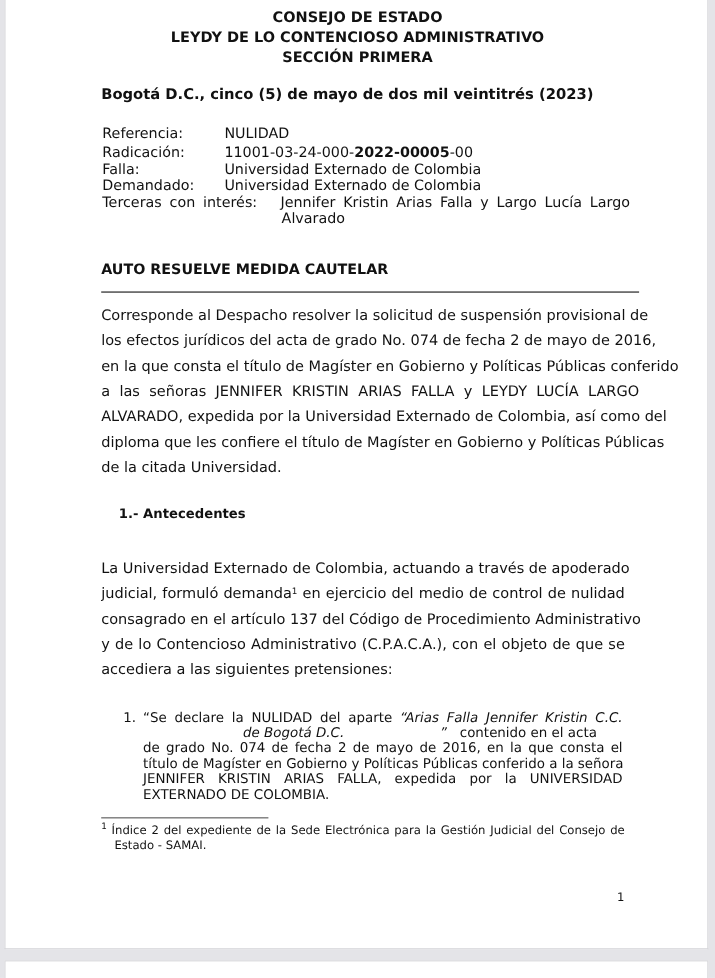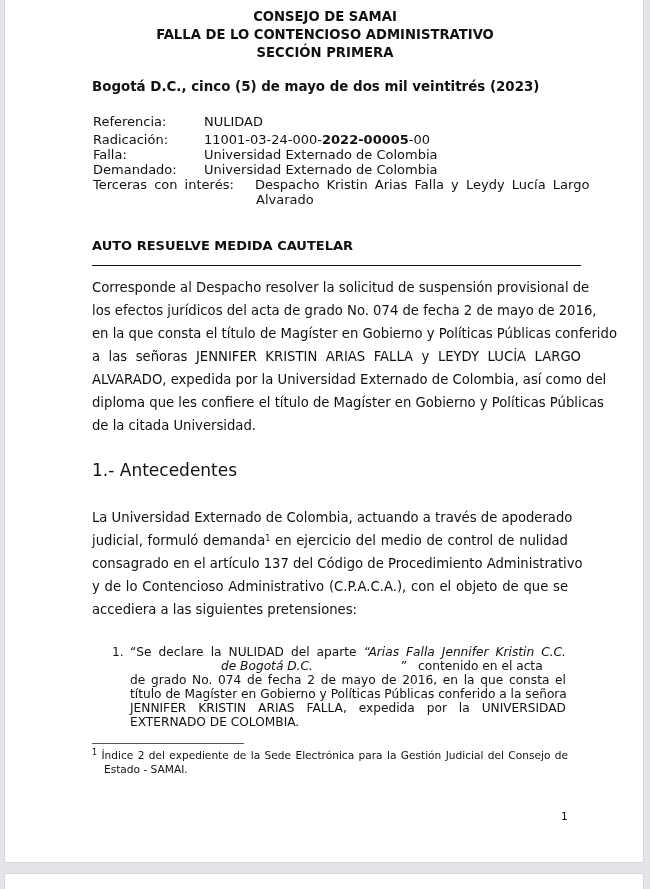--- a/index.html
+++ b/index.html
@@ -25,57 +25,57 @@
     .hdr { left: 0; width: 650px; text-align: center; font-weight: bold; font-size: 13.2px; }
     .date { left: 92px; top: 79px; font-weight: bold; font-size: 13.4px; }
     .meta-label { font-weight: normal; font-size: 13px; }
     .meta-val { font-size: 13px; }
     .title {
       left: 92px; top: 238px; width: 489px; font-weight: bold; font-size: 13px;
       border-bottom: 1.5px solid #111; padding-bottom: 12px;
     }
     .para { font-size: 13.2px; line-height: 23.2px; text-align: right; }
     .just { left: 92px; width: 489px; text-align: justify; text-align-last: justify; white-space: nowrap; }
-    .section-h { left: 92px; top: 460px; font-weight: normal; font-size: 17px; }
+    .section-h { left: 108px; top: 460px; font-weight: bold; font-size: 12px; }
     .item { font-size: 12.2px; line-height: 14.2px; }
     .fn-rule { left: 92px; top: 743px; width: 152px; border-top: 1px solid #555; height: 0; }
     .fn { font-size: 10.6px; line-height: 13.5px; }
     .pagenum { left: 561px; top: 810px; font-size: 10.6px; }
     sup { font-size: 8px; vertical-align: 4px; line-height: 0; }
     .b { font-weight: bold; }
     i { }
   </style>
 </head>
 <body>
 
 <div class="page">
 </div>
 <div class="page2"></div>
 
-<div class="abs hdr" style="top:9px">CONSEJO DE SAMAI</div>
-<div class="abs hdr" style="top:27px">FALLA DE LO CONTENCIOSO ADMINISTRATIVO</div>
+<div class="abs hdr" style="top:9px">CONSEJO DE ESTADO</div>
+<div class="abs hdr" style="top:27px">LEYDY DE LO CONTENCIOSO ADMINISTRATIVO</div>
 <div class="abs hdr" style="top:45px">SECCIÓN PRIMERA</div>
 
 <div class="abs date">Bogotá D.C., cinco (5) de mayo de dos mil veintitrés (2023)</div>
 
 <div>
   <span class="abs meta-label" style="left:93px;top:114px">Referencia:</span>
   <span class="abs meta-val" style="left:204px;top:114px">NULIDAD</span>
 
   <span class="abs meta-label" style="left:93px;top:132px">Radicación:</span>
   <span class="abs meta-val" style="left:204px;top:132px"><span>11001-03-24-000-</span><span class="b">2022-00005</span><span>-00</span></span>
 
   <span class="abs meta-label" style="left:93px;top:147px">Falla:</span>
   <span class="abs meta-val" style="left:204px;top:147px">Universidad Externado de Colombia</span>
 
   <span class="abs meta-label" style="left:93px;top:162px">Demandado:</span>
   <span class="abs meta-val" style="left:204px;top:162px">Universidad Externado de Colombia</span>
 
   <span class="abs meta-label" style="left:93px;top:177px;word-spacing:3px">Terceras con interés:</span>
-  <span class="abs meta-val" style="left:255px;top:177px;word-spacing:3px">Despacho Kristin Arias Falla y Leydy Lucía Largo</span>
+  <span class="abs meta-val" style="left:255px;top:177px;word-spacing:3px">Jennifer Kristin Arias Falla y Largo Lucía Largo</span>
   <span class="abs meta-val" style="left:256px;top:192px">Alvarado</span>
 </div>
 
 <div class="abs title">AUTO RESUELVE MEDIDA CAUTELAR</div>
 
 <div>
   <div class="abs para just" style="top:276px">Corresponde al Despacho resolver la solicitud de suspensión provisional de</div>
   <div class="abs para just" style="top:299px">los efectos jurídicos del acta de grado No. 074 de fecha 2 de mayo de 2016,</div>
   <div class="abs para just" style="top:322px">en la que consta el título de Magíster en Gobierno y Políticas Públicas conferido</div>
   <div class="abs para just" style="top:345px">a las señoras JENNIFER KRISTIN ARIAS FALLA y LEYDY LUCÍA LARGO</div>

